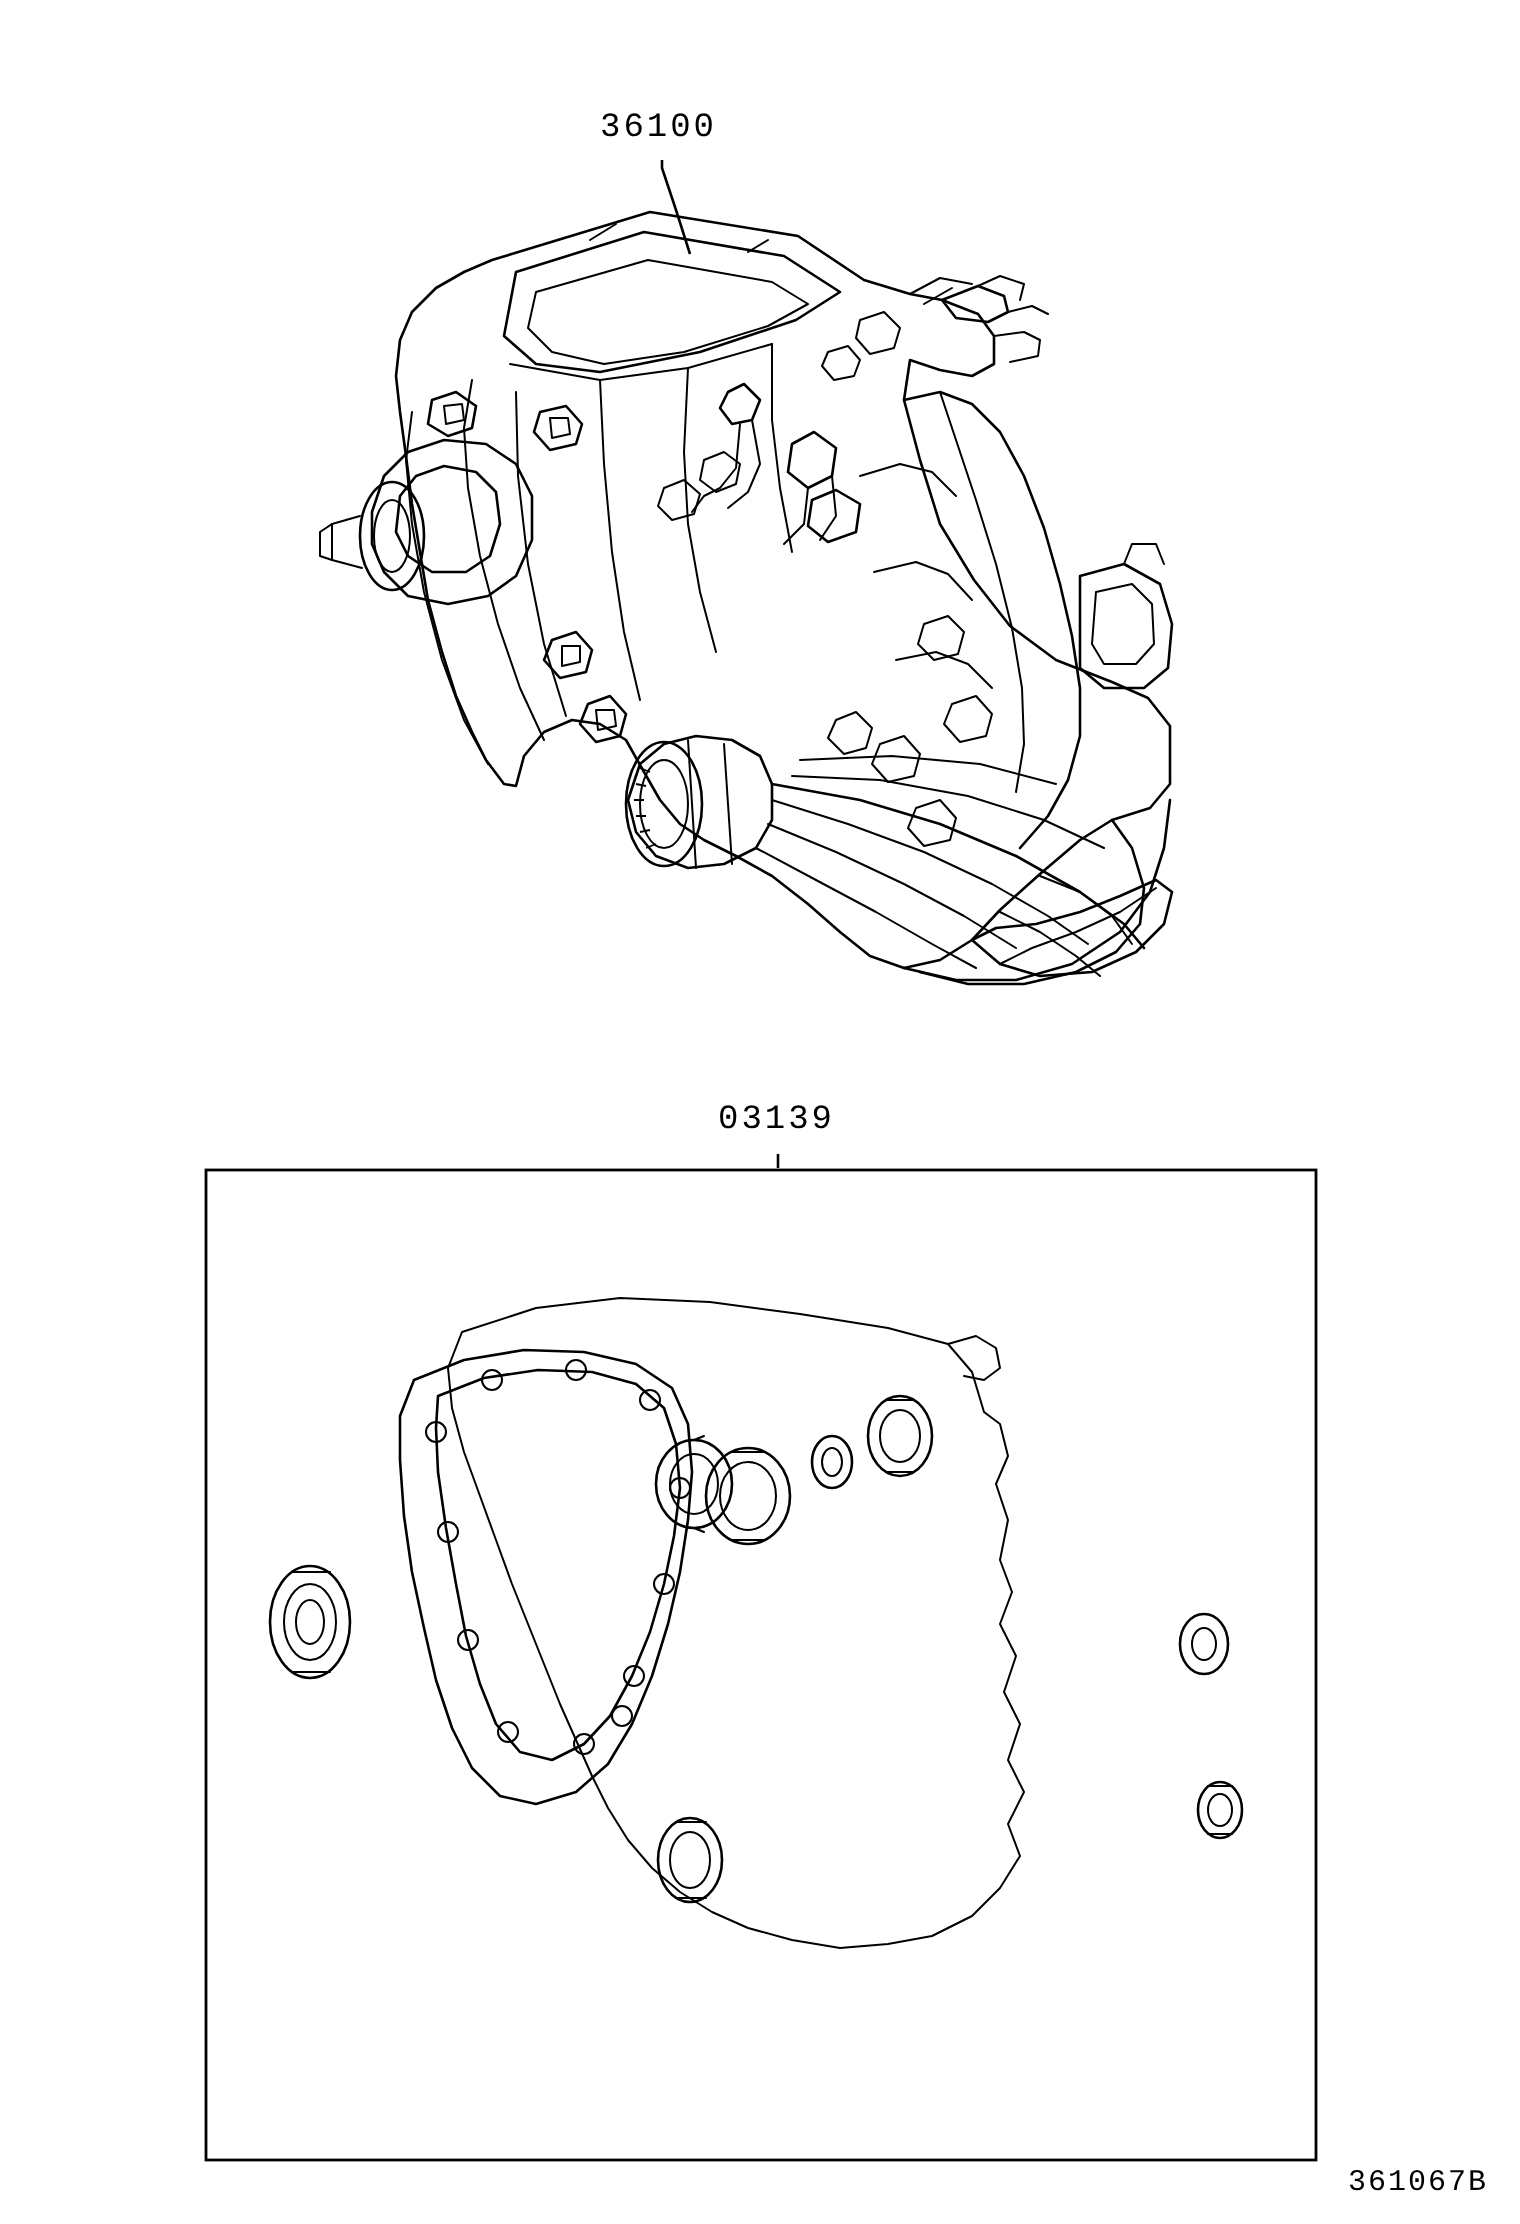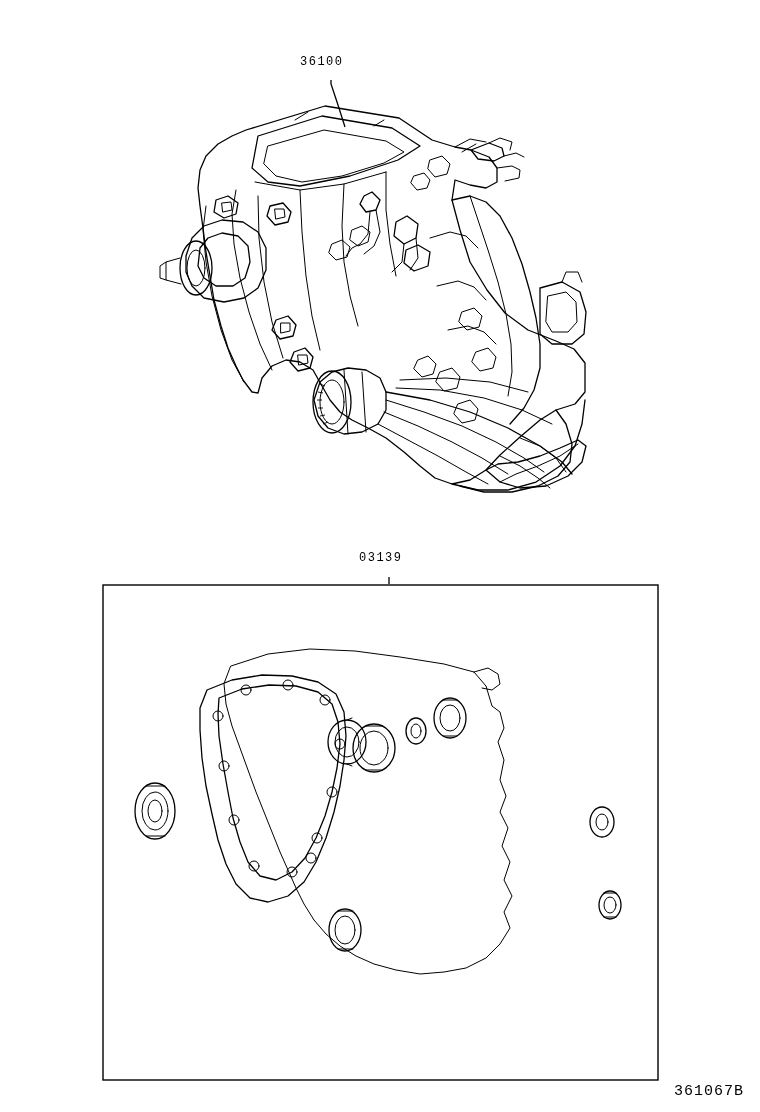--- a/index.html
+++ b/index.html
@@ -16,21 +16,21 @@
     overflow: hidden;
   }
   .page {
     position: absolute;
     left: 0; top: 0;
     width: 760px;
     height: 1112px;
   }
   .callout {
     position: absolute;
-    font-size: 12px;
+    font-size: 17px;
     letter-spacing: 1.5px;
     font-family: "Liberation Mono", monospace;
     white-space: nowrap;
   }
   #callout-36100 {
     left: 300px;
     top: 55px;
   }
   #callout-04362 {
     left: 359px;

